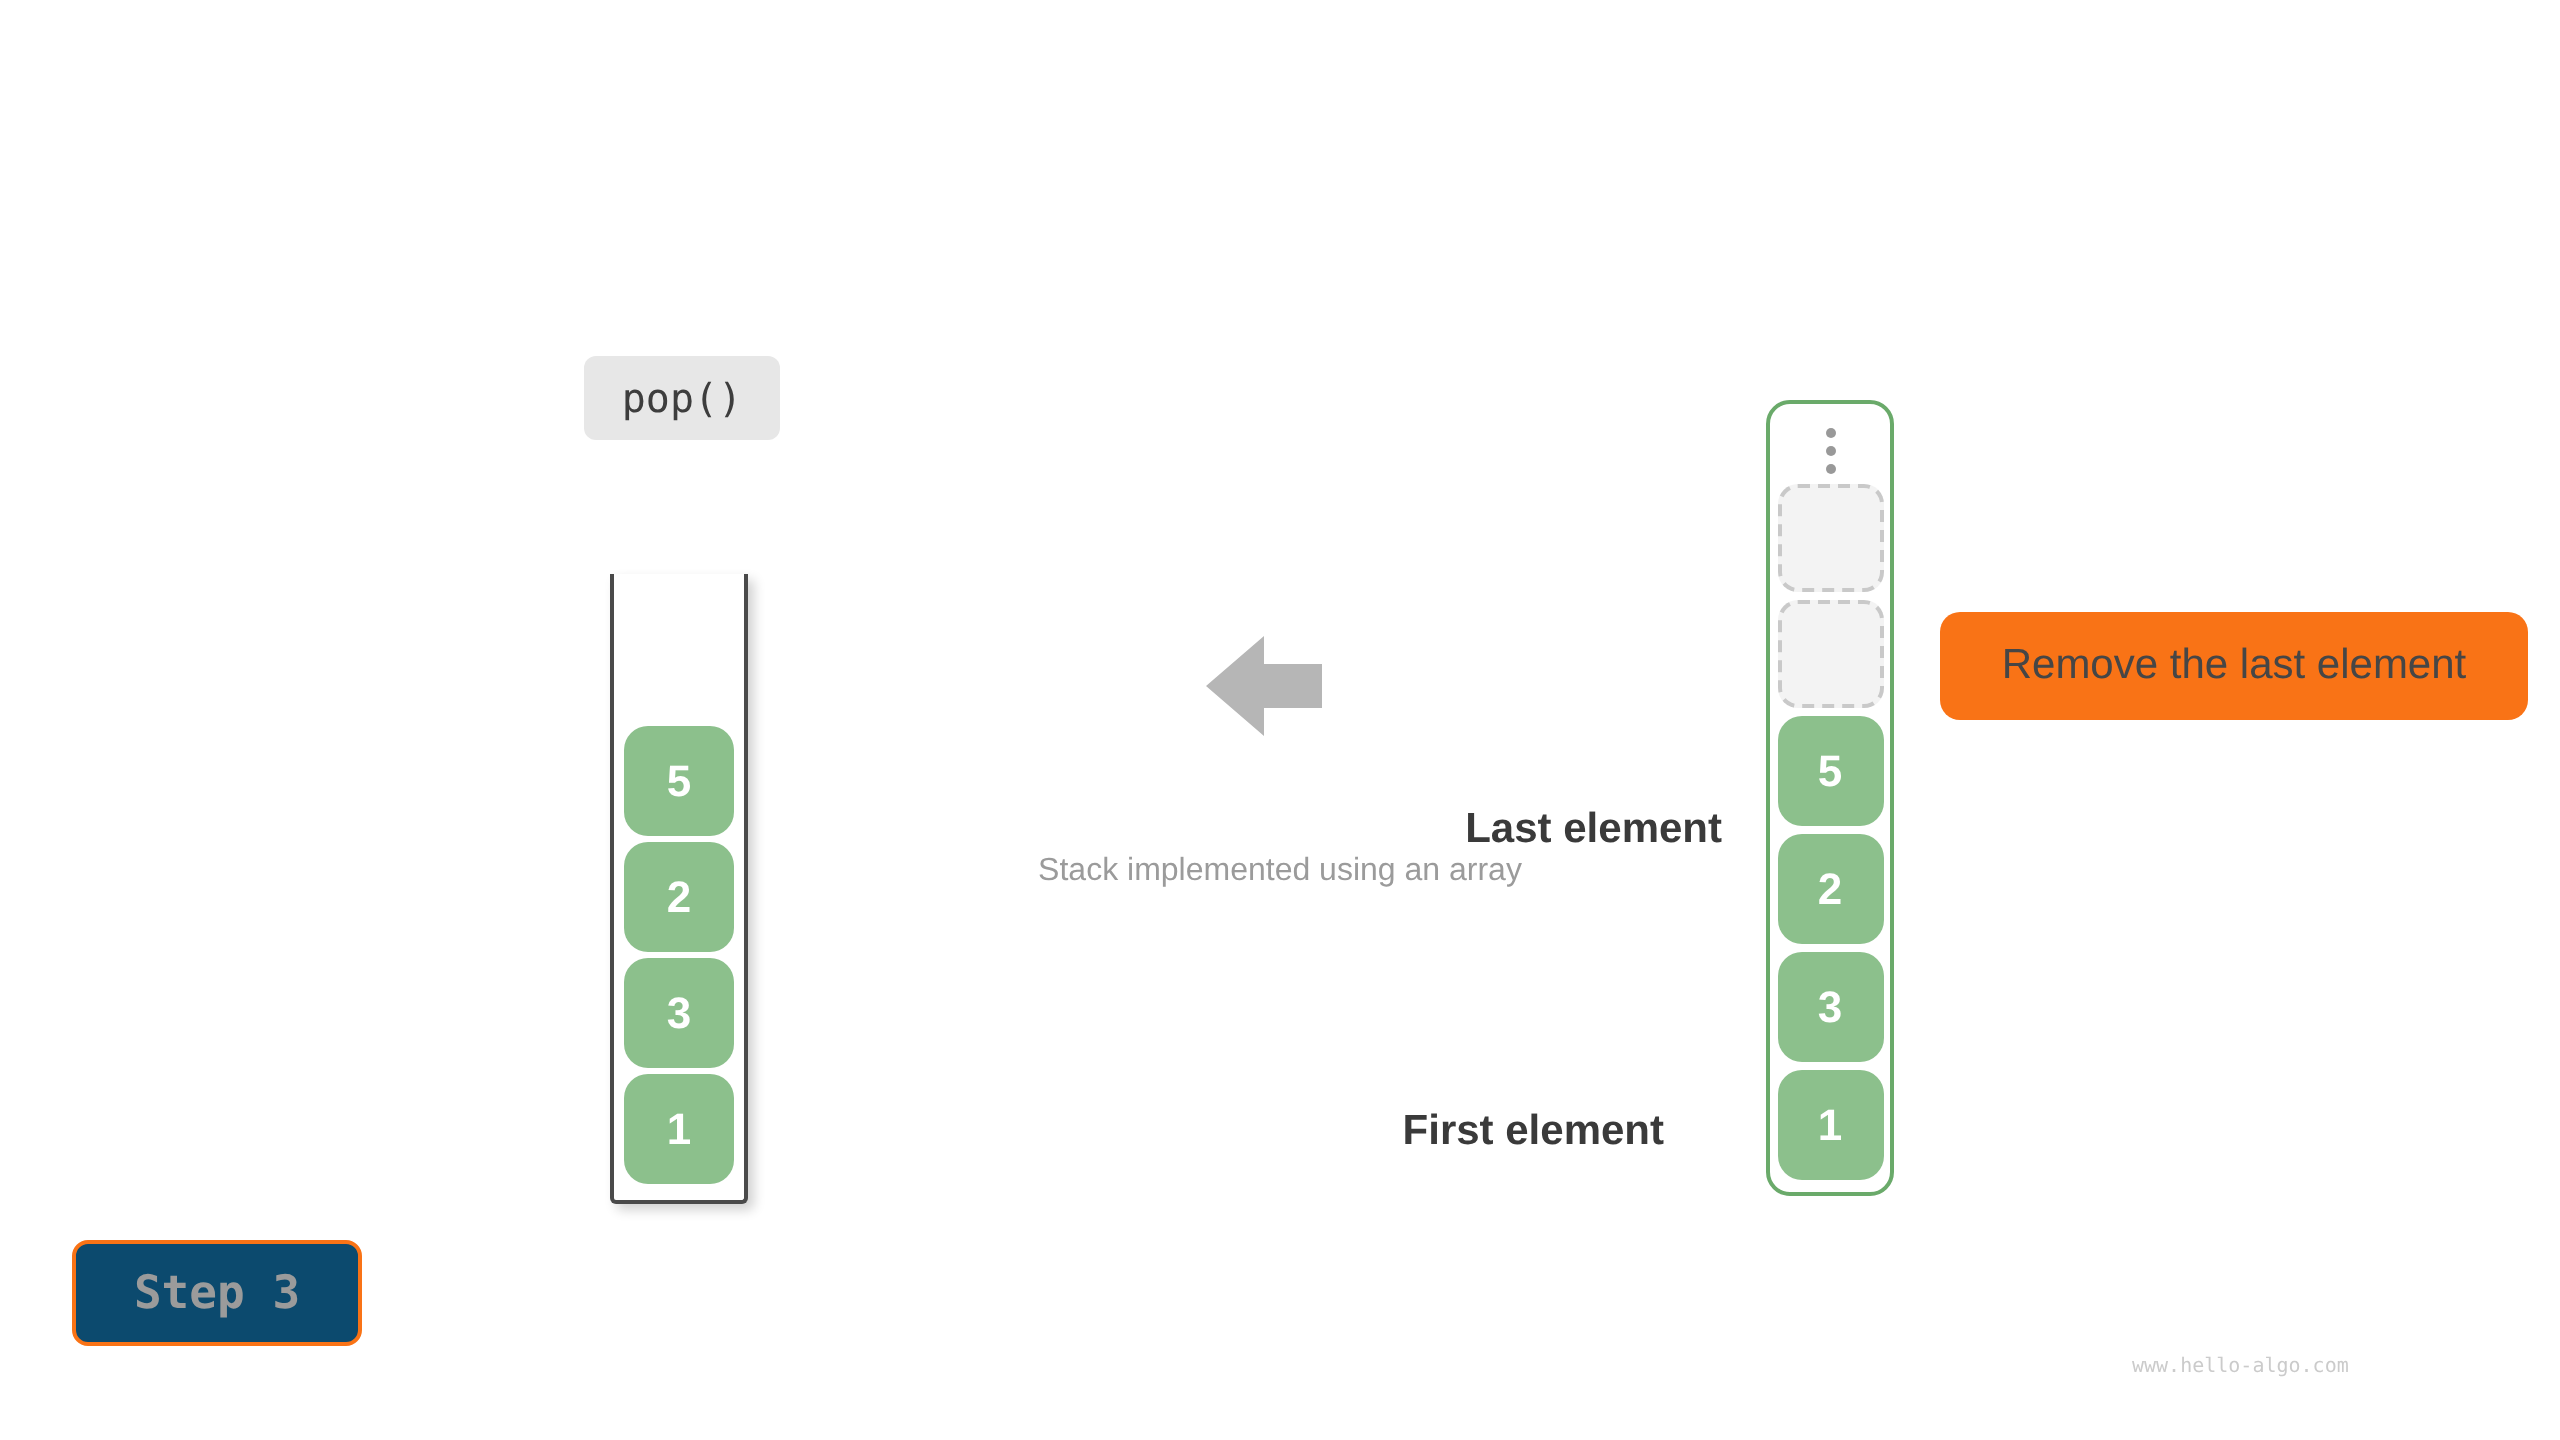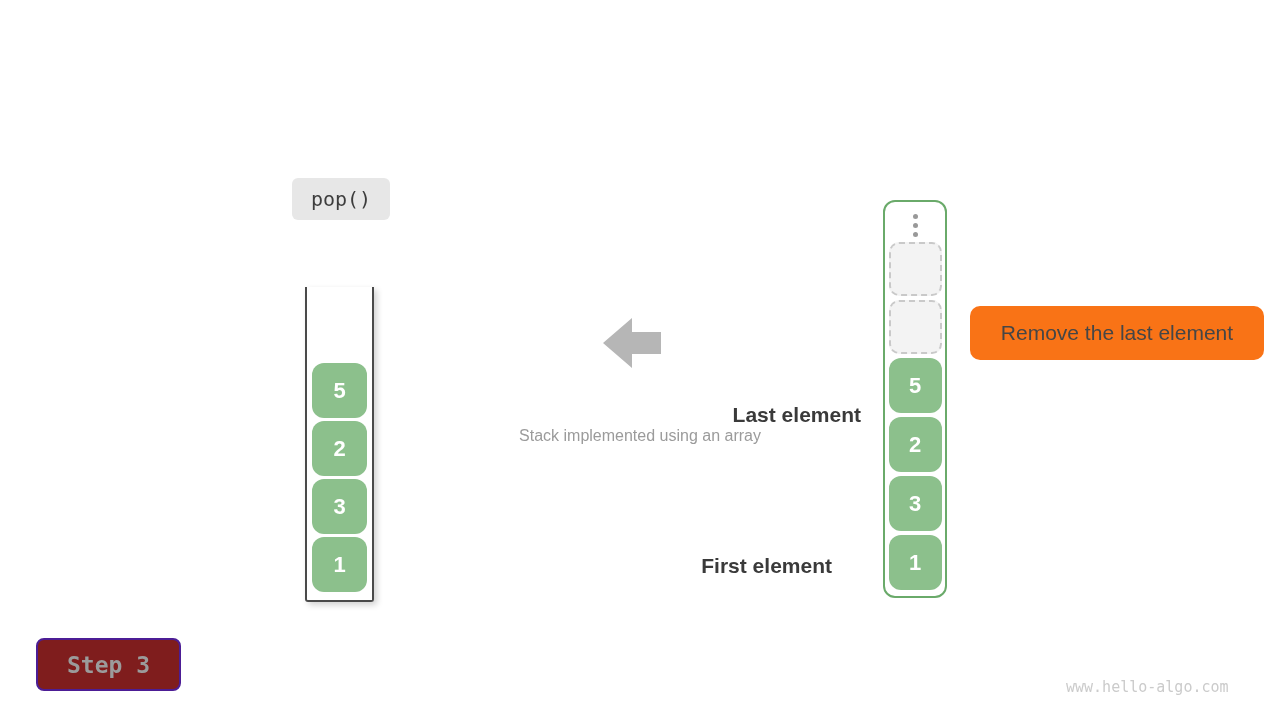--- a/index.html
+++ b/index.html
@@ -68,29 +68,29 @@
   }
 
   .annotation{
     position:absolute;left:970px;top:306px;width:294px;height:54px;
     background:#f97316;border-radius:10px;
     display:flex;align-items:center;justify-content:center;
     font-size:21px;color:#464646;white-space:nowrap;
   }
 
   .step-badge{
-    position:absolute;left:36px;top:638px;width:145px;height:53px;
-    background:#7f1d1d;border:2px solid #4c1d95;border-radius:8px;
+    position:absolute;left:36px;top:620px;width:145px;height:53px;
+    background:#0c4a6e;border:2px solid #f97316;border-radius:8px;
     display:flex;align-items:center;justify-content:center;
     font-family:"DejaVu Sans Mono", monospace;font-size:23px;font-weight:bold;color:var(--gray-text);
   }
 
   .watermark{
     position:absolute;left:1066px;top:678px;
-    font-family:"DejaVu Sans Mono", monospace;font-size:15px;color:var(--watermark);white-space:nowrap;
+    font-family:"DejaVu Sans Mono", monospace;font-size:10px;color:var(--watermark);white-space:nowrap;
   }
 </style>
 </head>
 <body>
 
 <div class="stage">
 
   <div class="chip">pop()</div>
 
   <div class="left-stack">

